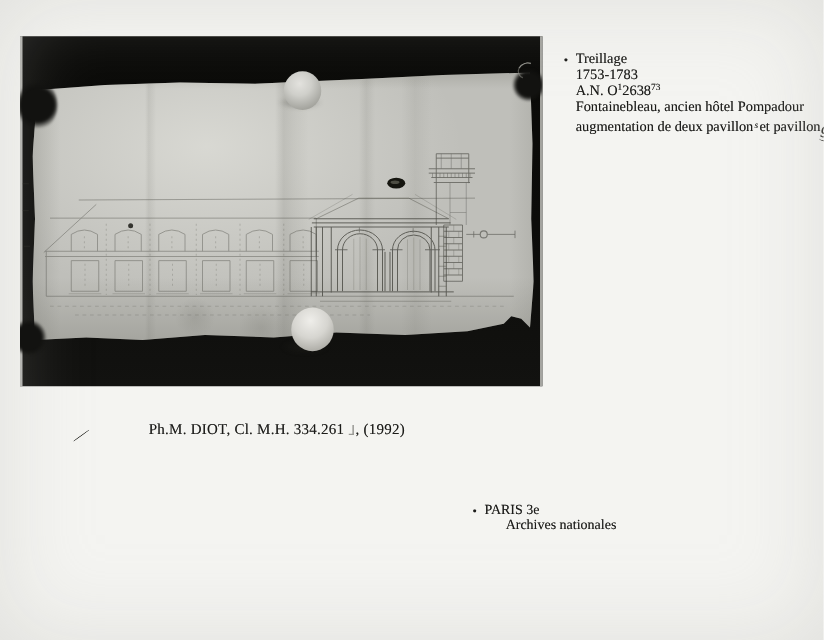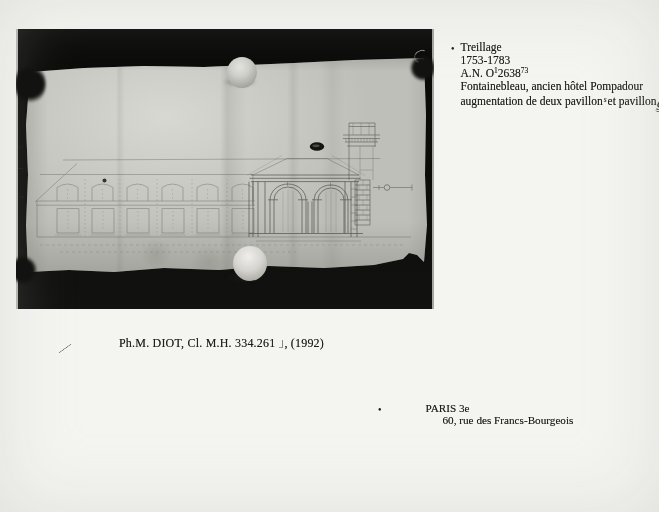--- a/index.html
+++ b/index.html
@@ -70,21 +70,21 @@
   
   .slash{position:absolute;left:57px;top:348px;width:16px;height:0;
     border-top:1.6px solid #3f3f3b;border-radius:40%;transform:rotate(-36deg);}
   .caption{position:absolute;left:78px;top:336px;font-size:12px;letter-spacing:.2px;white-space:nowrap;
     text-shadow:0 0 .5px rgba(55,55,52,.6);margin-left:41px;}
   .jmark{display:inline-block;width:3px;height:7px;border-right:1px solid #74746f;border-bottom:1px solid #8a8a85;
     margin:0 1px 0 4px;transform:translateY(1px);opacity:.85;}
   
   .address{position:absolute;left:378px;top:402px;font-size:11.2px;line-height:12.4px;display:flex;
     text-shadow:0 0 .5px rgba(55,55,52,.6);}
-  .addr-lines{flex:1;margin-left:38px;}
+  .addr-lines{flex:1;}
   .indent{margin-left:17px;}
 </style>
 </head>
 <body>
 
 <div class="page">
 
   <div class="photo" aria-label="Black-and-white photograph of a faint architectural elevation drawing (long wing with arched windows and an arcaded pavilion) on creased paper held flat by round weights and dark corner clips">
     <div class="paper"></div>
 
@@ -172,17 +172,17 @@
     </div>
   </div>
 
   <div class="slash"></div>
   <div class="caption"><span>Ph.M. DIOT, Cl. M.H. 334.261</span><span class="jmark"></span><span>, (1992)</span></div>
 
   <div class="address">
     <span class="bullet">•</span>
     <div class="addr-lines">
       <div>PARIS 3e</div>
-      <div class="indent">60, rue des Francs-Bourgeois</div>
+      <div class="indent">Archives nationales</div>
     </div>
   </div>
 
 </div>
 
 </body></html>

